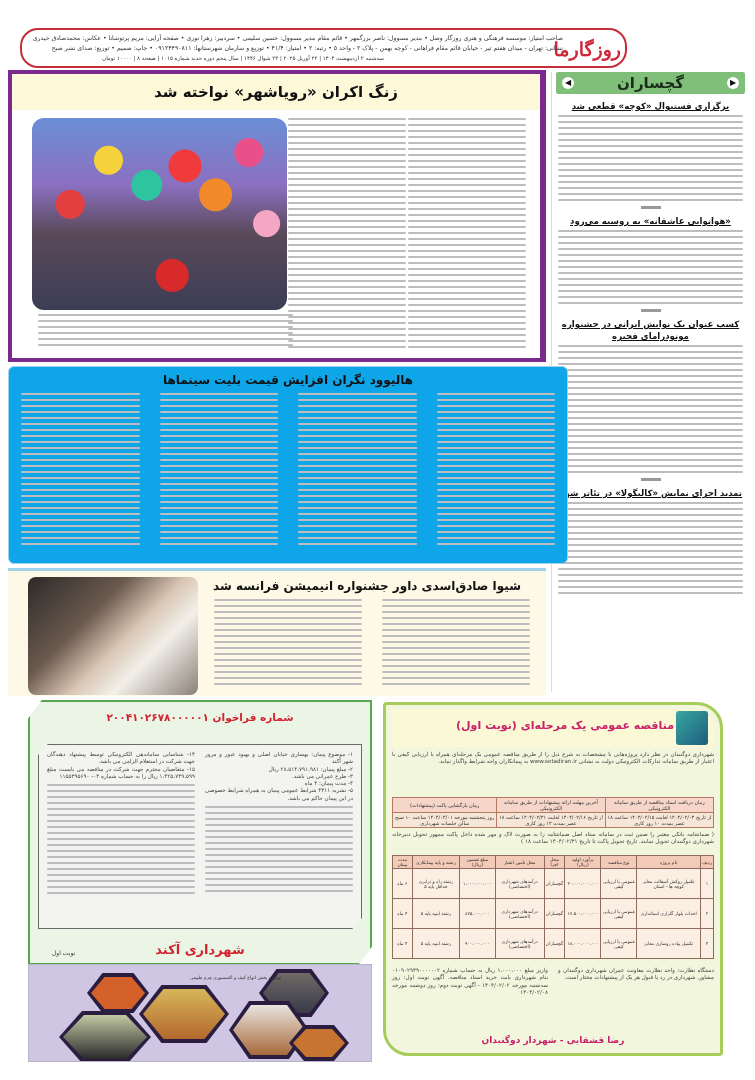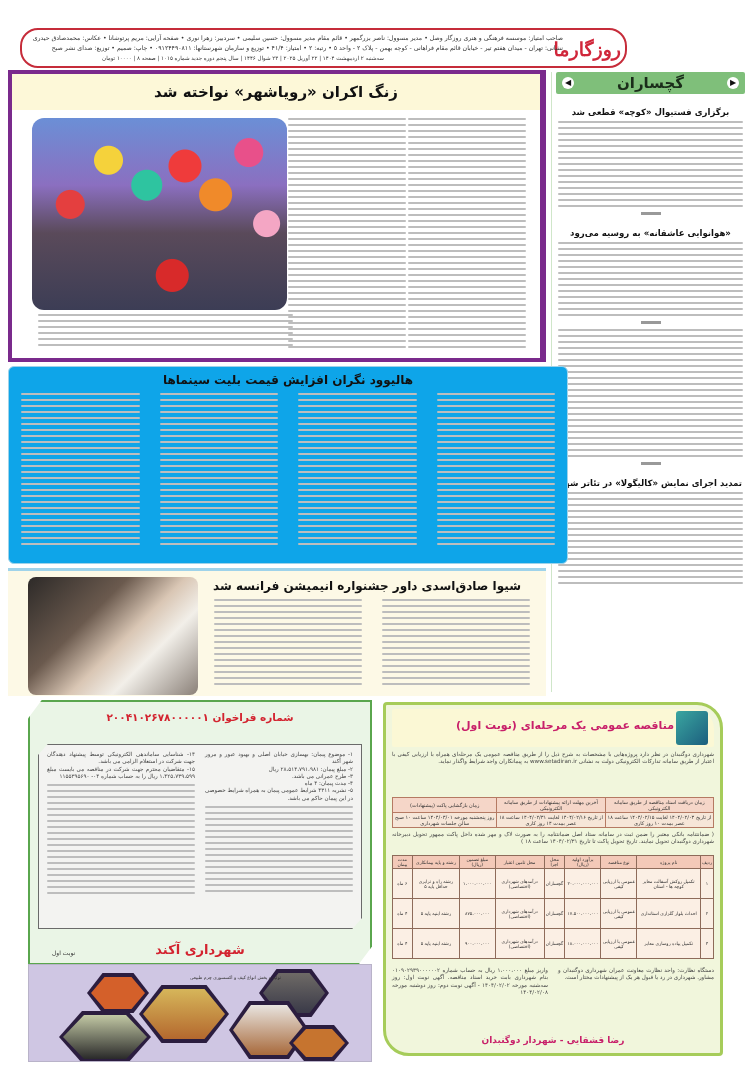--- a/index.html
+++ b/index.html
@@ -11,21 +11,21 @@
   .masthead { position: absolute; left: 20px; top: 28px; width: 607px; height: 40px; border: 2px solid #c62c3a; border-radius: 18px; background: #fff; padding-left: 12px; }
   .logo { position: absolute; right: 4px; top: 4px; width: 54px; height: 30px; color: #d0263a; font-weight: bold; font-size: 19px; font-family: "DejaVu Serif", serif; text-align: center; line-height: 30px; }
   .mast-lines { position: absolute; right: 62px; top: 3px; width: 640px; font-size: 6.2px; line-height: 10px; color: #333; text-align: right; white-space: nowrap; overflow: hidden; }
   .mast-lines .l3 { text-align: center; font-size: 5.5px; }
 
   
   .right-col { position: absolute; right: 6px; top: 72px; width: 198px; height: 620px; border-left: 1px solid #cfe6c9; }
   .section-bar { height: 22px; margin: 0 4px; background: #7fbf7a; border-radius: 2px; position: relative; text-align: center; color: #1b2d1a; font-size: 15px; line-height: 22px; font-weight: bold; }
   .section-bar .arr { position: absolute; top: 5px; width: 12px; height: 12px; background: #fff; border-radius: 50%; font-size: 8px; line-height: 12px; color: #111; }
   .section-bar .arr.r { right: 6px; } .section-bar .arr.l { left: 6px; }
-  .rc-head { font-weight: bold; font-size: 8.6px; text-align: center; margin: 12px 4px 3px; line-height: 12px; color: #111; }
+  .rc-head { font-weight: bold; font-size: 8.6px; text-align: center; margin: 6px 4px 3px; line-height: 12px; color: #111; text-decoration: underline; }
   .lines { margin: 0 6px; }
   .lines i { display: block; height: 2px; background: #bdbdbd; margin: 0 0 4px 0; border-radius: 1px; }
   .sep { width: 20px; height: 3px; background: #999; margin: 5px auto; }
 
   
   .main-art { position: absolute; left: 8px; top: 70px; width: 538px; height: 292px; border: 4px solid #7a2a8c; border-right-width: 6px; background: #fff; }
   .main-title-bar { height: 36px; background: #fdf8d8; text-align: center; font-size: 15px; font-weight: bold; line-height: 36px; color: #111; }
   .photo-kids { position: absolute; left: 20px; top: 44px; width: 255px; height: 192px; border-radius: 12px; background:
     radial-gradient(circle at 85% 18%, #e8508a 0 14px, transparent 15px),
     radial-gradient(circle at 60% 25%, #ef3b3b 0 16px, transparent 17px),
@@ -147,20 +147,21 @@
           <i></i>
           <i></i>
           <i></i>
           <i></i>
           <i></i>
       </div>
     </div>
     <div class="sep"></div>
 
     <div>
+      <div class="rc-head">کسب عنوان یک نوایش ایرانی در جشنواره مونودرامای فجیره</div>
       <div class="lines">
         <i></i>
           <i></i>
           <i></i>
           <i></i>
           <i></i>
           <i></i>
           <i></i>
           <i></i>
           <i></i>

